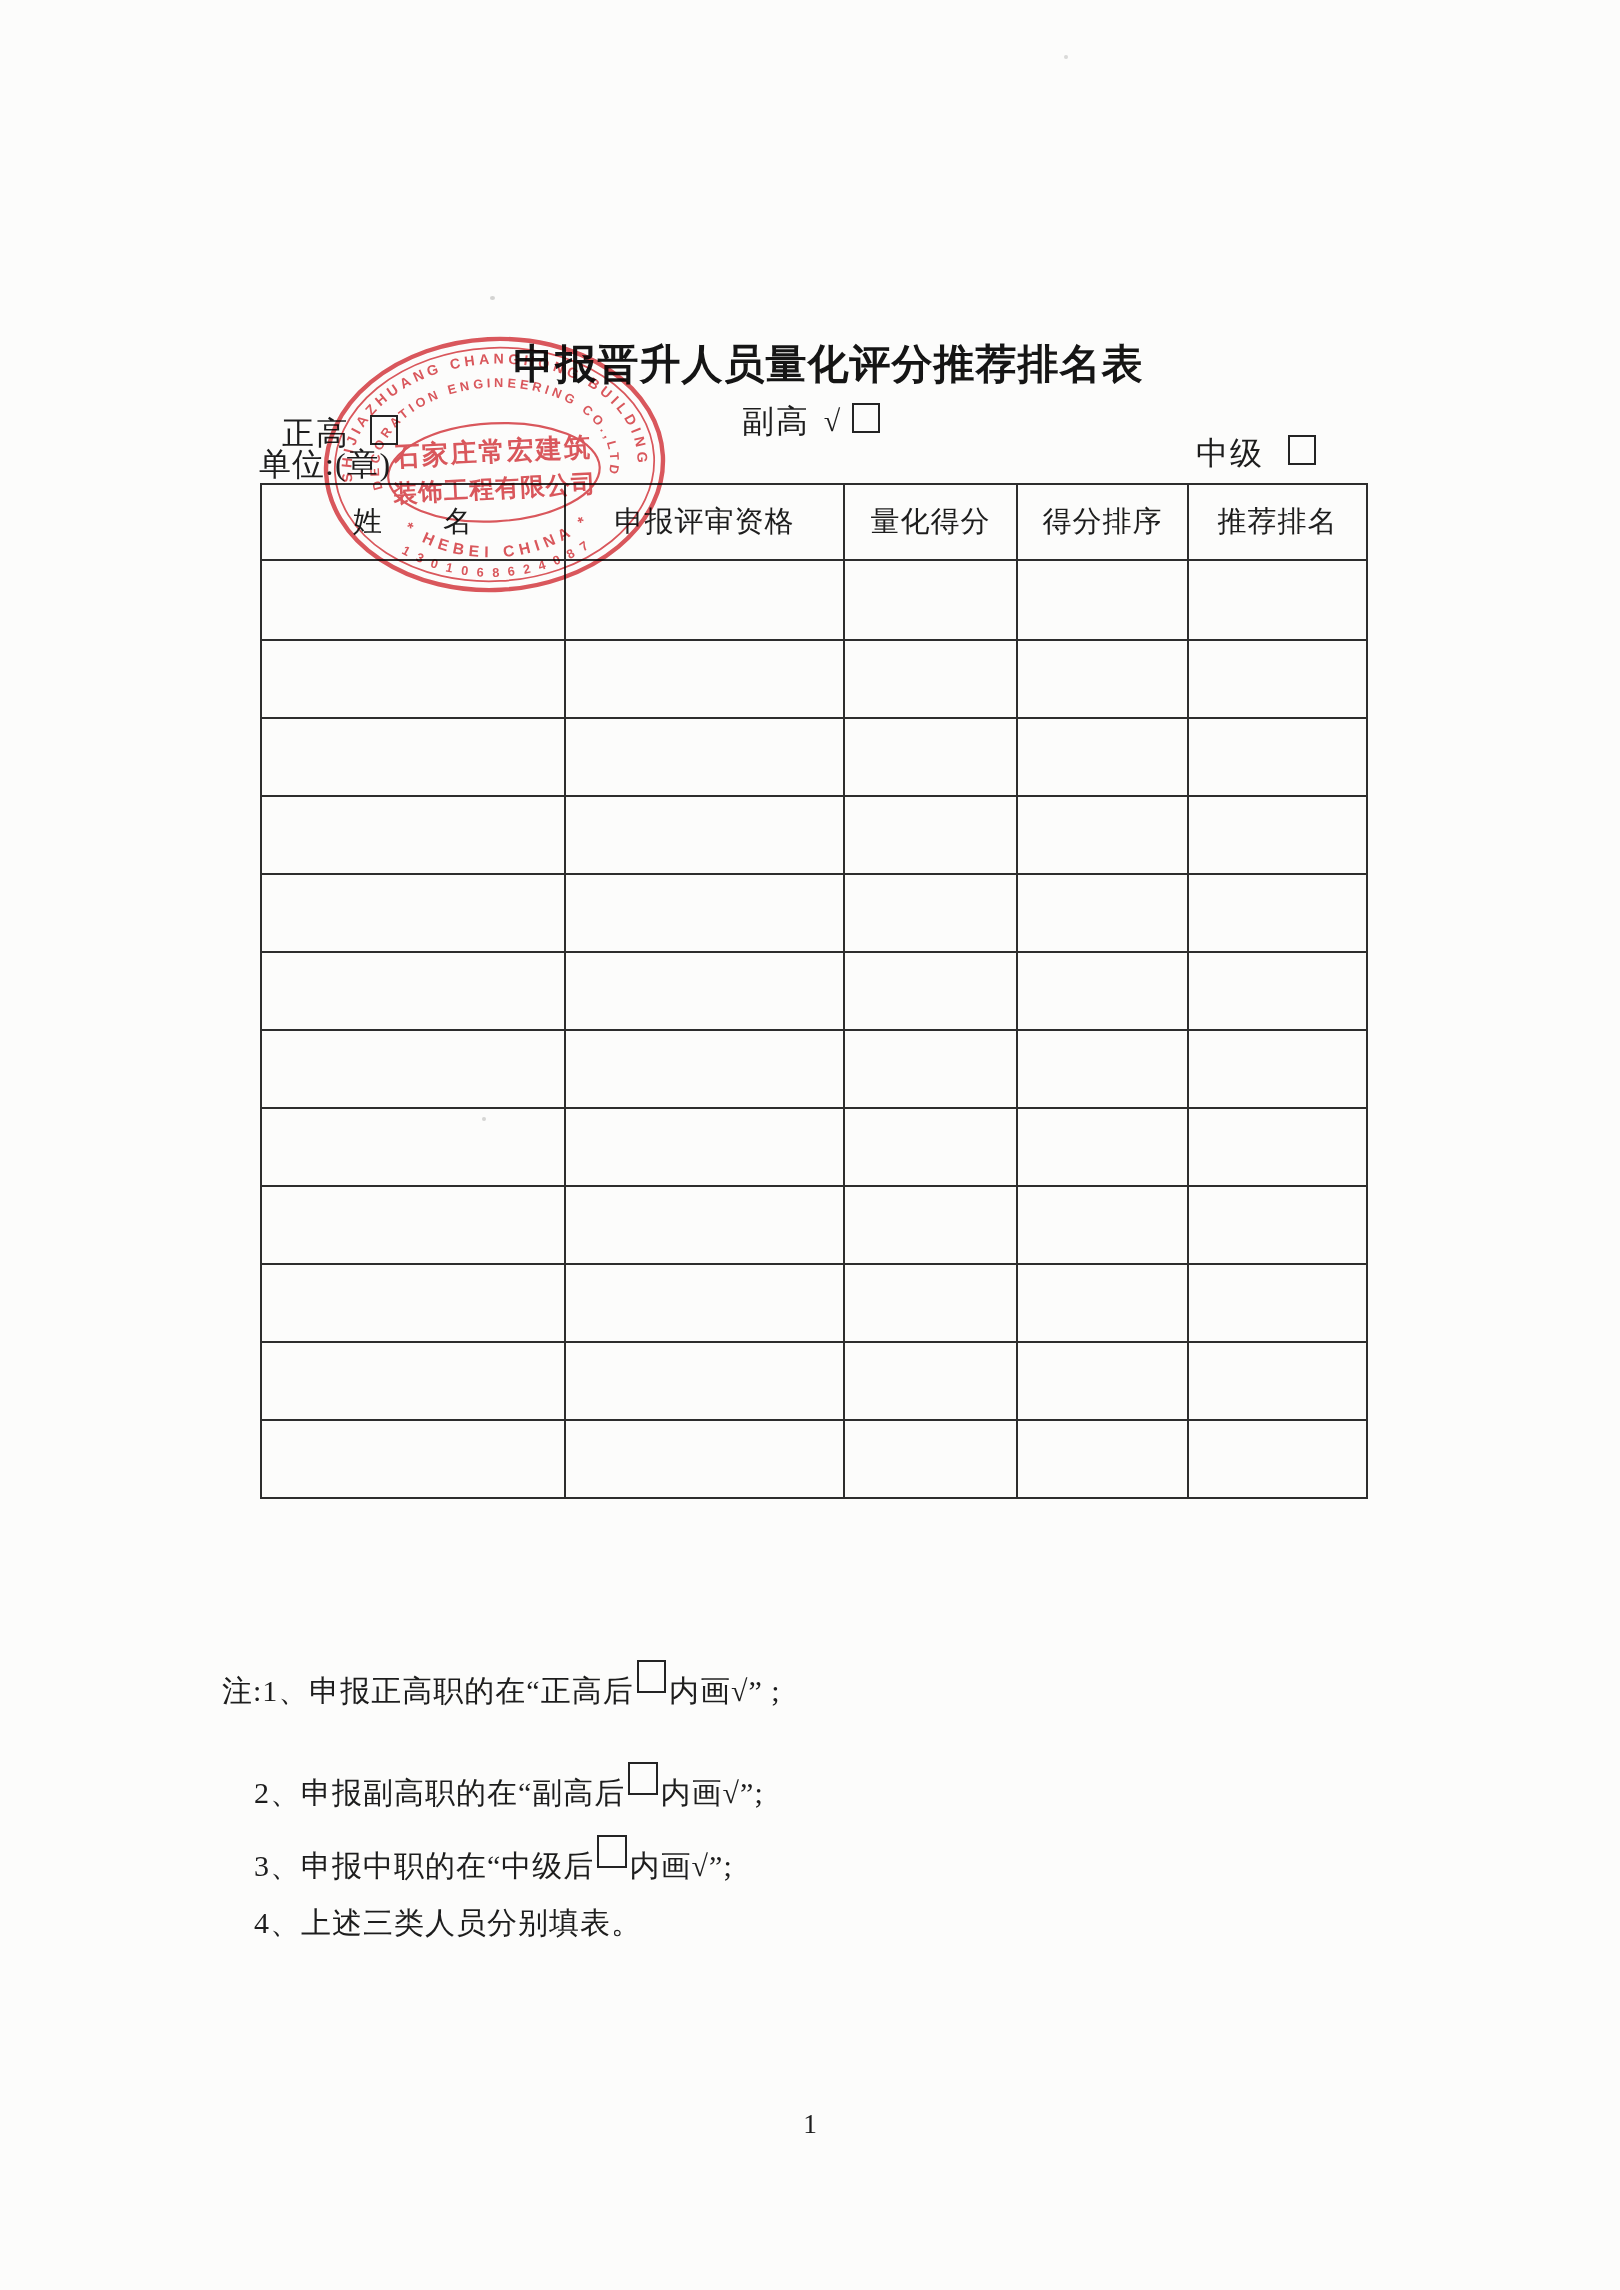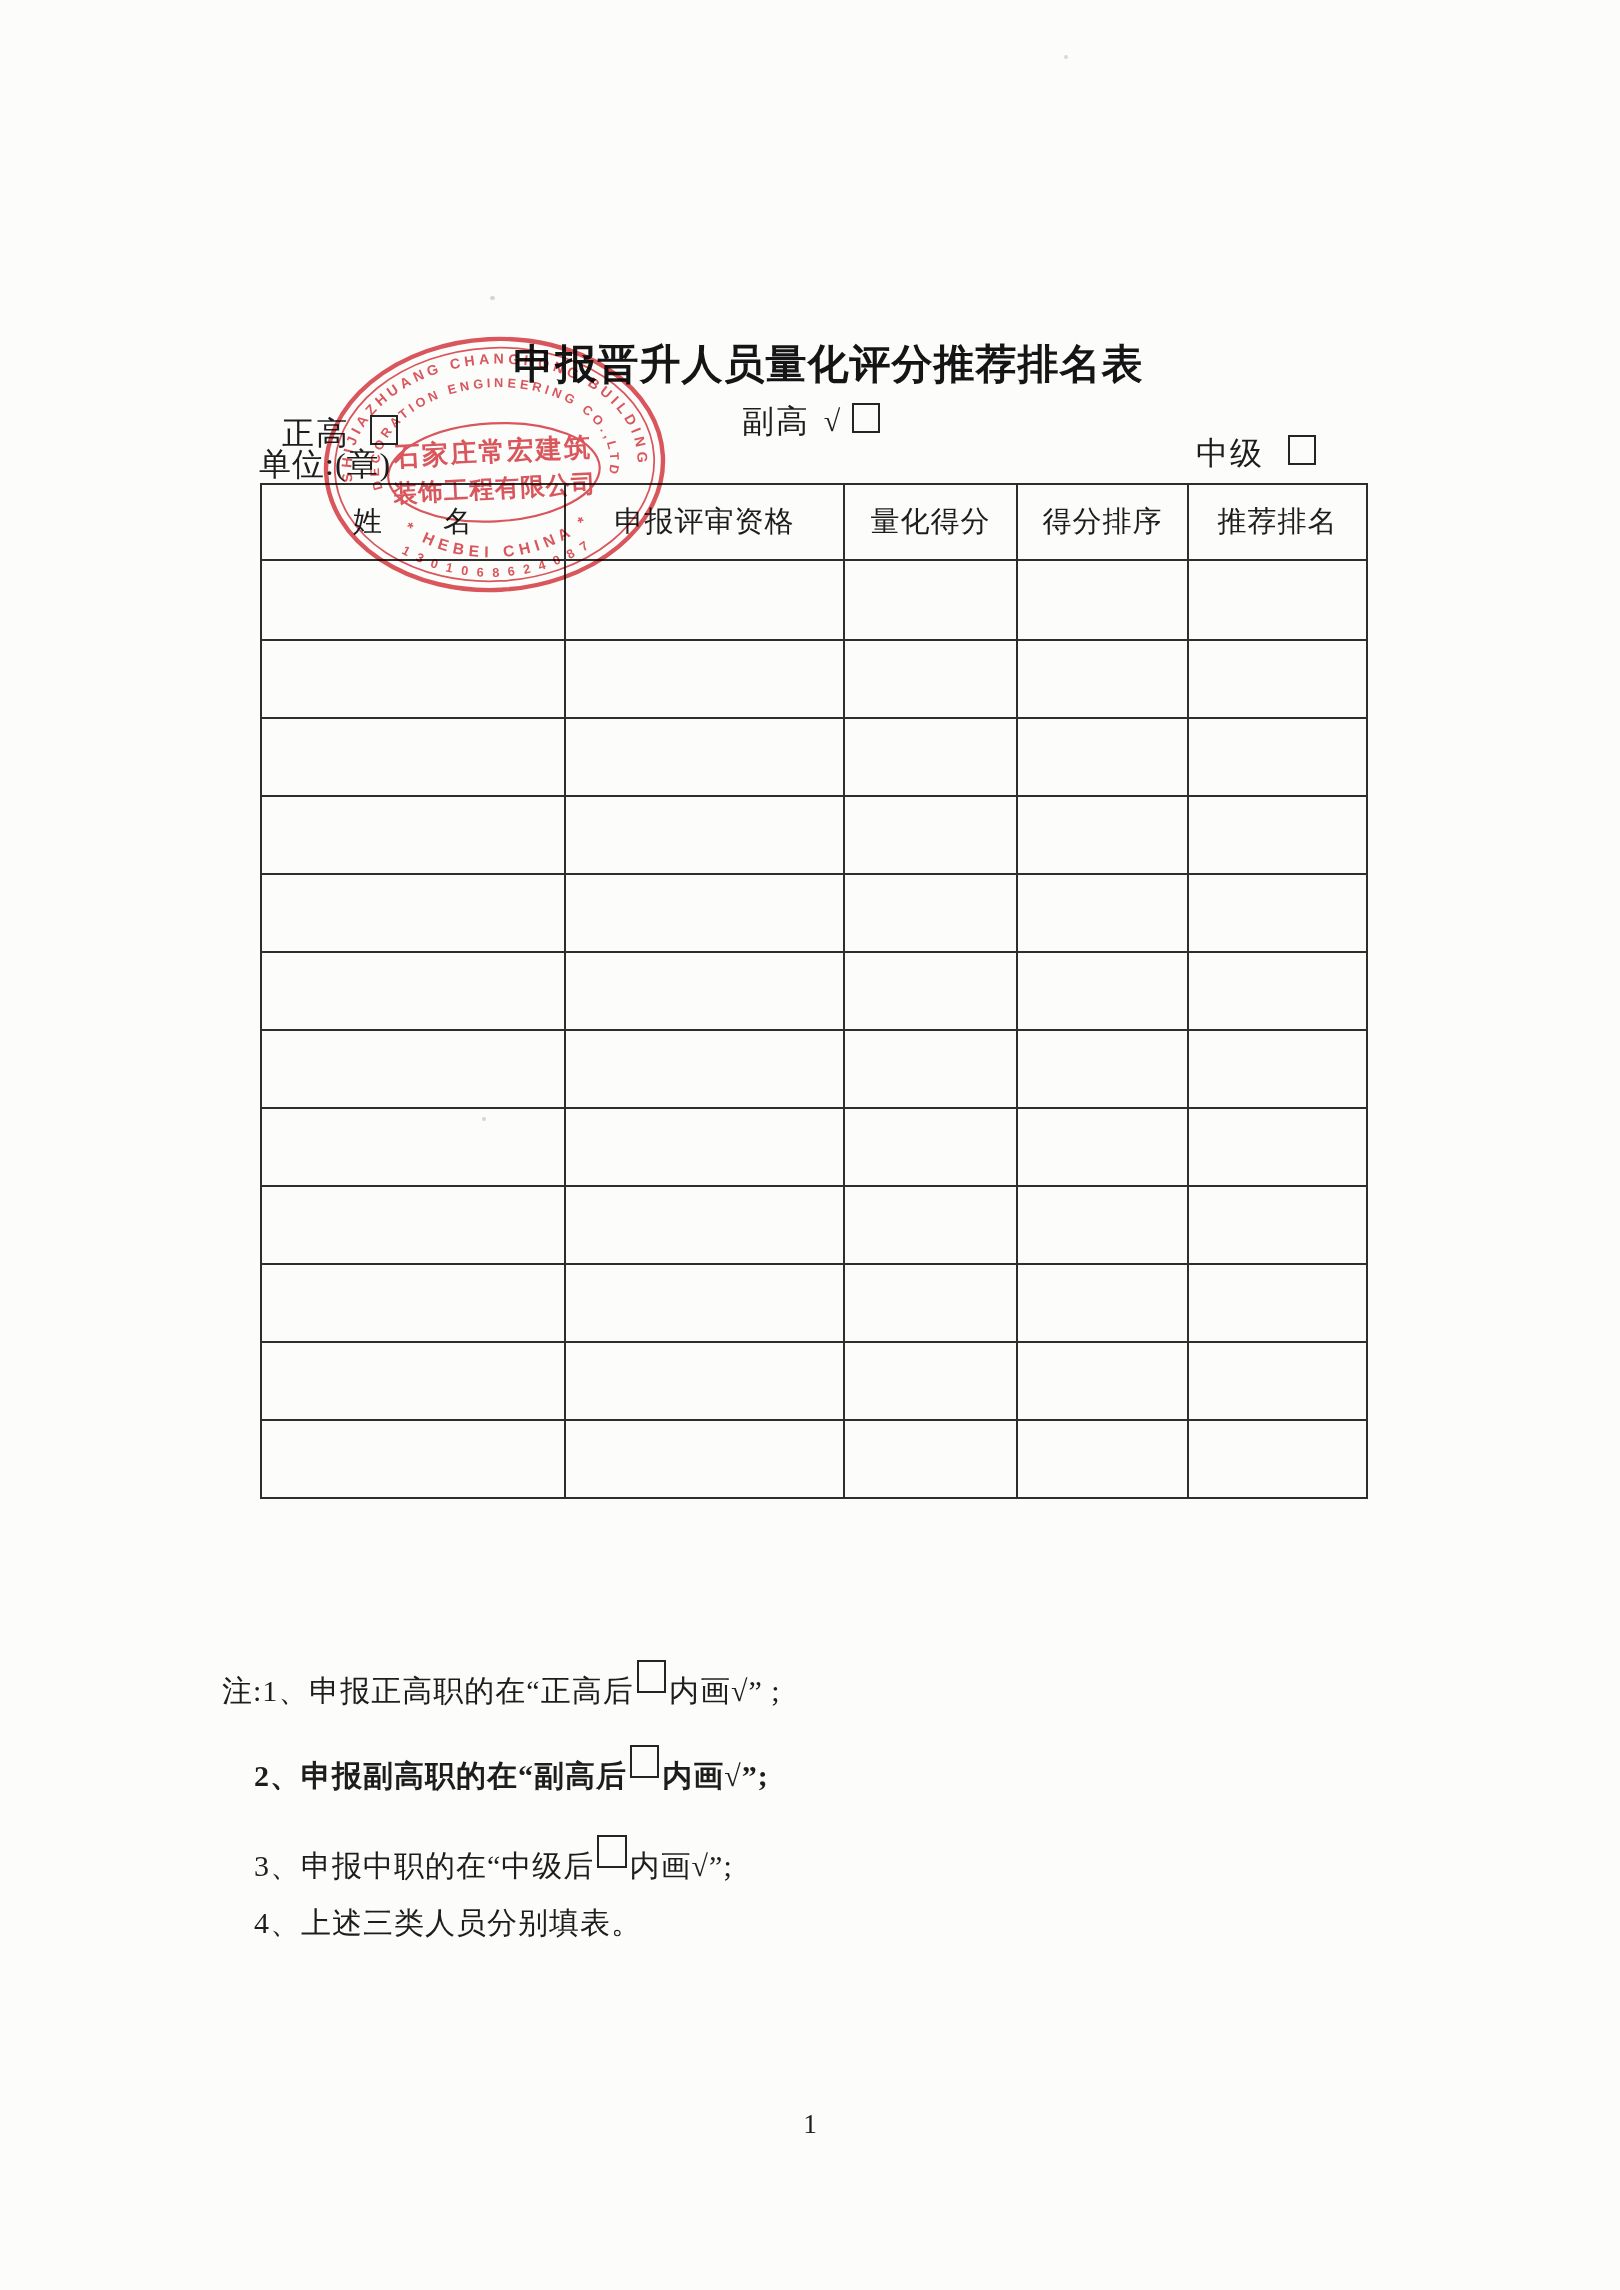--- a/index.html
+++ b/index.html
@@ -54,21 +54,21 @@
   .stamp{
     position:absolute;left:321px;top:334px;width:347px;height:261px;
     transform:rotate(-3deg);
     mix-blend-mode:multiply;opacity:.86;
     pointer-events:none;
   }
   
   .notes{position:absolute;left:222px;top:1660px;font-size:30px;}
   .note{position:absolute;white-space:nowrap;letter-spacing:1px;}
   .note-1{left:0;top:0;}
-  .note-2{left:32px;top:85px;font-weight:bold;}
+  .note-2{left:32px;top:102px;}
   .note-3{left:32px;top:175px;}
   .note-4{left:32px;top:243px;text-align:right;}
   .note-box{
     display:inline-block;width:25.5px;height:29px;
     border:2.5px solid #242424;vertical-align:7.8px;margin:0 2.9px;
   }
   
   .page-num{position:absolute;top:2109px;left:0;width:100%;text-align:center;font-size:27.4px;}
   
   .speck{position:absolute;background:#b7b7b5;border-radius:50%;}

